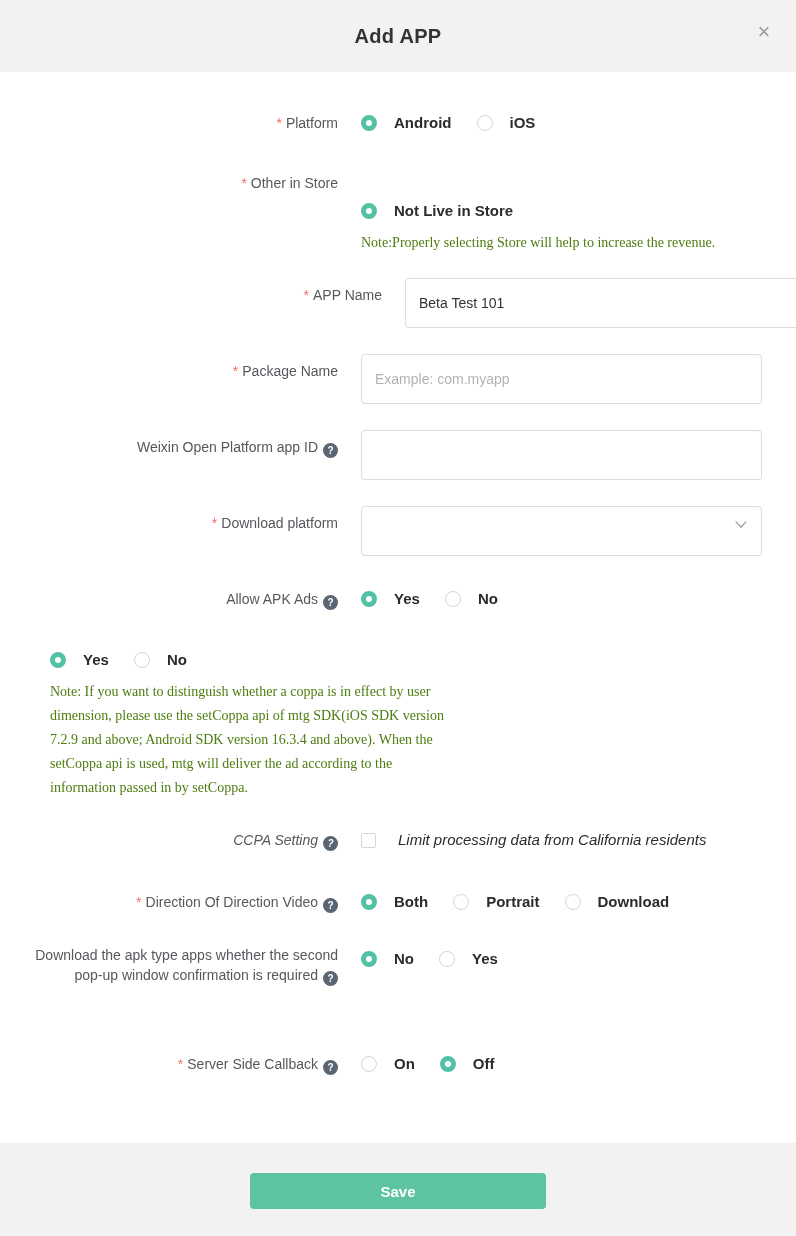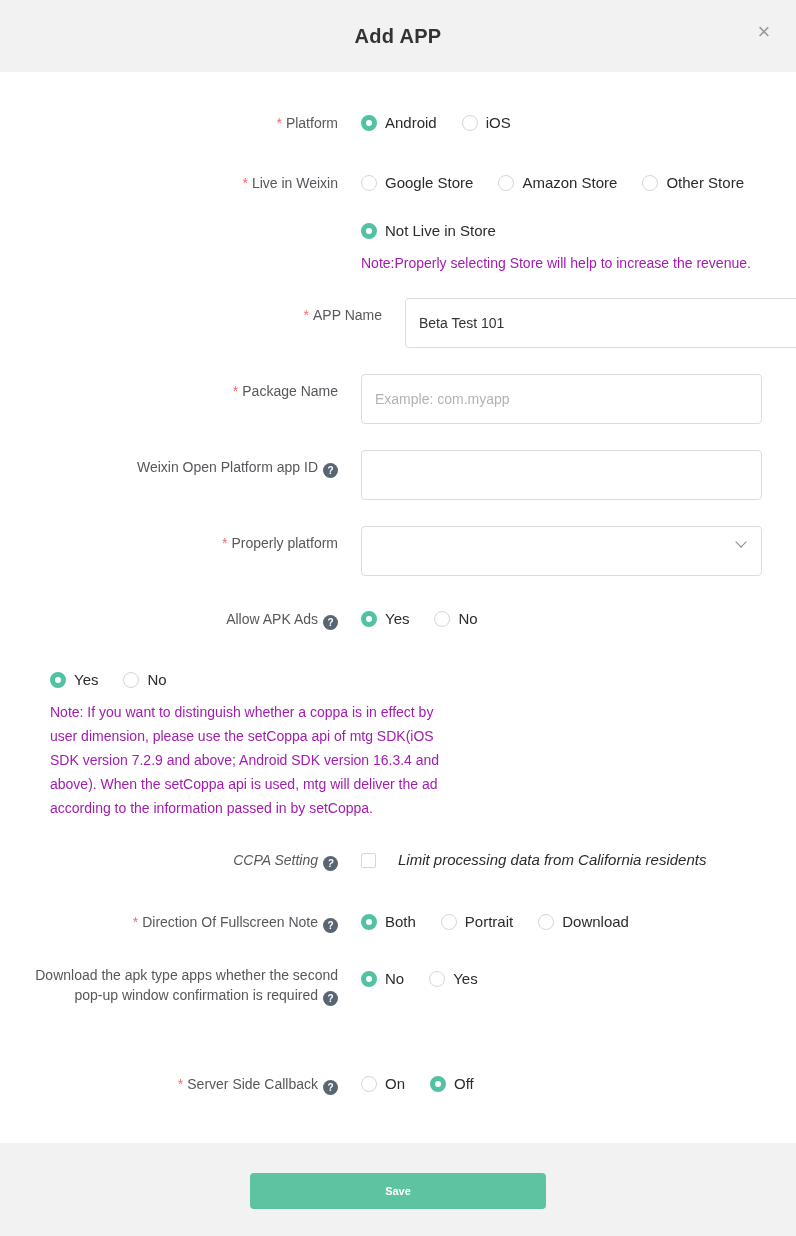--- a/index.html
+++ b/index.html
@@ -39,21 +39,21 @@
 
   .help-icon {
     display: inline-block; vertical-align: -2px; margin-left: 5px;
     width: 15px; height: 15px; border-radius: 50%;
     background: #5a6572; color: #fff; font-size: 10px; font-weight: bold;
     line-height: 15px; text-align: center; cursor: pointer;
   }
 
   
   .radio-group { display: flex; align-items: center; gap: 25px; }
-  .radio-item { display: inline-flex; align-items: center; gap: 8px; cursor: pointer; }
+  .radio-item { display: inline-flex; align-items: center; gap: 17px; cursor: pointer; font-weight: bold; }
   .radio-circle {
     width: 16px; height: 16px; border-radius: 50%;
     border: 1px solid #d6d6d6; background: #fff; flex: 0 0 16px;
   }
   .radio-item.checked .radio-circle { border: 5px solid #53c1a3; }
   .radio-label { font-size: 15px; color: #2b2b2b; line-height: 20px; }
 
   .checkbox-item { display: inline-flex; align-items: center; gap: 22px; cursor: pointer; }
   .checkbox-box {
     width: 15px; height: 15px; border: 1px solid #d6d6d6; border-radius: 2px;
@@ -70,21 +70,21 @@
   }
   .text-input::placeholder { color: #b3b3b3; opacity: 1; }
   .select-box { position: relative; cursor: pointer; }
   .chevron-down {
     position: absolute; right: 16px; top: 11px;
     width: 8px; height: 8px;
     border-right: 1.6px solid #8a8a8a; border-bottom: 1.6px solid #8a8a8a;
     transform: rotate(45deg);
   }
 
-  .note-text { font-size: 14px; color: #a21caf; line-height: 24px; margin-top: 10px; }
+  .note-text { font-size: 14px; color: #4d7c0f; line-height: 24px; margin-top: 10px; font-family: Liberation Serif, serif; }
 
   
   .row-platform      { margin-bottom: 40px; }
   .row-live          { margin-bottom: 23px; }
   .row-live .second-line { margin-top: 28px; }
   .row-appname       { margin-bottom: 26px; margin-left: 44px; }
   .row-package       { margin-bottom: 26px; }
   .row-weixin        { margin-bottom: 26px; }
   .row-mediation     { margin-bottom: 33px; }
   .row-apkads        { margin-bottom: 40px; }
@@ -96,21 +96,21 @@
   .row-download .control { padding-top: 4px; }
 
   
   .modal-footer {
     flex: 0 0 93px; background: #f2f2f2;
     display: flex; justify-content: center; align-items: flex-start;
     padding-top: 30px;
   }
   .save-btn {
     width: 296px; height: 36px; border: none; border-radius: 4px;
-    background: #5ec3a1; color: #fff; font-size: 11px; font-weight: bold;
+    background: #5ec3a1; color: #fff; font-size: 15px; font-weight: bold;
     cursor: pointer; font-family: "Liberation Sans", "DejaVu Sans", sans-serif;
   }
 </style>
 </head>
 <body>
 
 <div class="modal">
 
   <div class="modal-header">
     <div class="modal-title">Add APP</div>
@@ -127,36 +127,22 @@
           <span class="radio-label">Android</span>
         </span>
         <span class="radio-item">
           <span class="radio-circle"></span>
           <span class="radio-label">iOS</span>
         </span>
       </div>
     </div>
 
     <div class="row row-live">
-      <div class="form-label"><span class="asterisk">*</span><span>Live in Weixin</span></div>
-      <div class="control">
-        <div class="radio-group">
-          <span class="radio-item">
-            <span class="radio-circle"></span>
-            <span class="radio-label">Google Store</span>
-          </span>
-          <span class="radio-item">
-            <span class="radio-circle"></span>
-            <span class="radio-label">Amazon Store</span>
-          </span>
-          <span class="radio-item">
-            <span class="radio-circle"></span>
-            <span class="radio-label">Other Store</span>
-          </span>
-        </div>
+      <div class="form-label"><span class="asterisk">*</span><span>Other in Store</span></div>
+      <div class="control">
         <div class="radio-group second-line">
           <span class="radio-item checked">
             <span class="radio-circle"></span>
             <span class="radio-label">Not Live in Store</span>
           </span>
         </div>
         <div class="note-text">Note:Properly selecting Store will help to increase the revenue.</div>
       </div>
     </div>
 
@@ -175,21 +161,21 @@
     </div>
 
     <div class="row row-input row-weixin">
       <div class="form-label"><span>Weixin Open Platform app ID</span><span class="help-icon">?</span></div>
       <div class="control">
         <input class="text-input" type="text" value="" style="">
       </div>
     </div>
 
     <div class="row row-input row-mediation">
-      <div class="form-label"><span class="asterisk">*</span><span>Properly platform</span></div>
+      <div class="form-label"><span class="asterisk">*</span><span>Download platform</span></div>
       <div class="control">
         <div class="select-box">
           <span></span>
           <span class="chevron-down"></span>
         </div>
       </div>
     </div>
 
     <div class="row row-apkads">
       <div class="form-label"><span>Allow APK Ads</span><span class="help-icon">?</span></div>
@@ -225,21 +211,21 @@
       <div class="form-label"><span>CCPA Setting</span><span class="help-icon">?</span></div>
       <div class="control">
         <span class="checkbox-item">
           <span class="checkbox-box"></span>
           <span class="checkbox-label">Limit processing data from California residents</span>
         </span>
       </div>
     </div>
 
     <div class="row row-direction">
-      <div class="form-label"><span class="asterisk">*</span><span>Direction Of Fullscreen Note</span><span class="help-icon">?</span></div>
+      <div class="form-label"><span class="asterisk">*</span><span>Direction Of Direction Video</span><span class="help-icon">?</span></div>
       <div class="control radio-group">
         <span class="radio-item checked">
           <span class="radio-circle"></span>
           <span class="radio-label">Both</span>
         </span>
         <span class="radio-item">
           <span class="radio-circle"></span>
           <span class="radio-label">Portrait</span>
         </span>
         <span class="radio-item">

